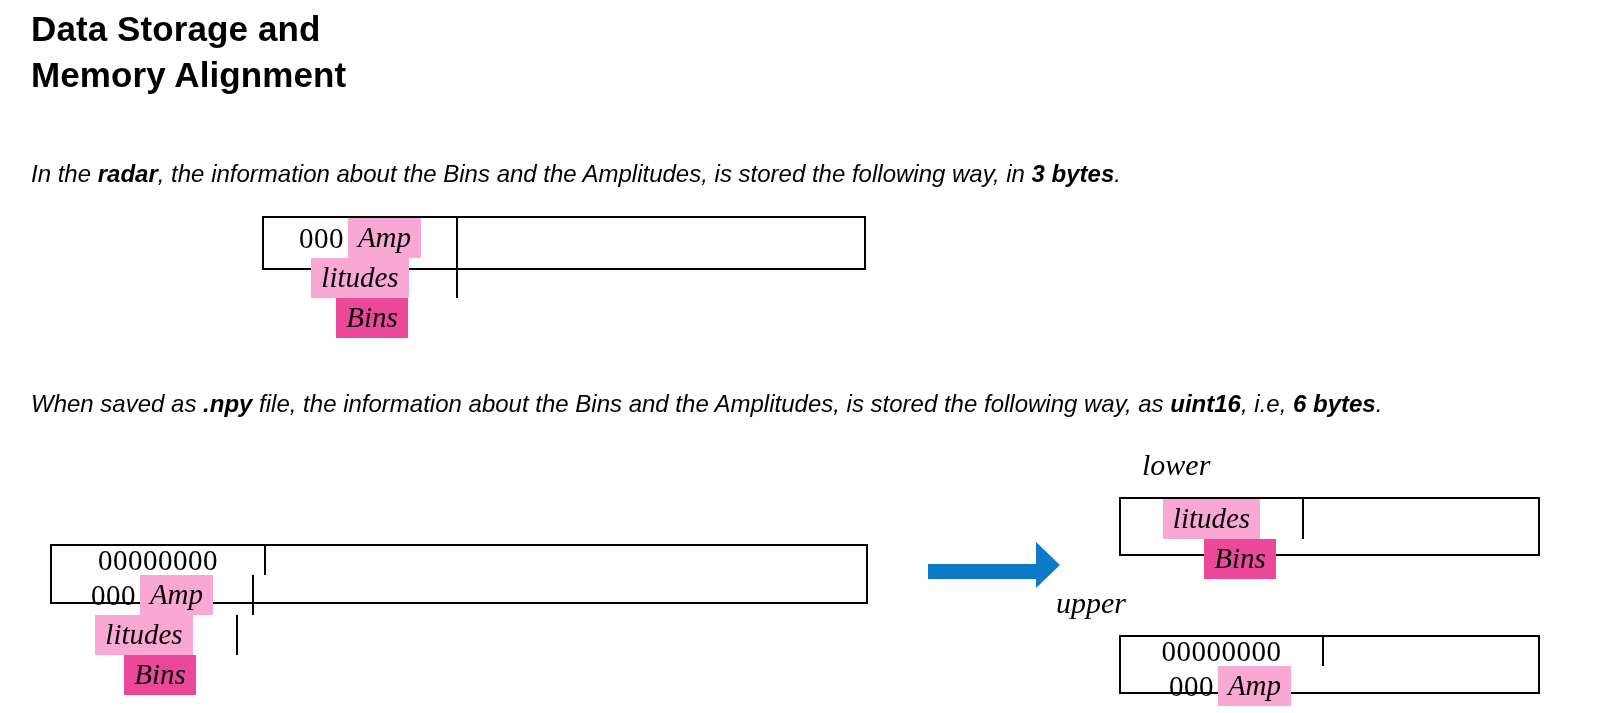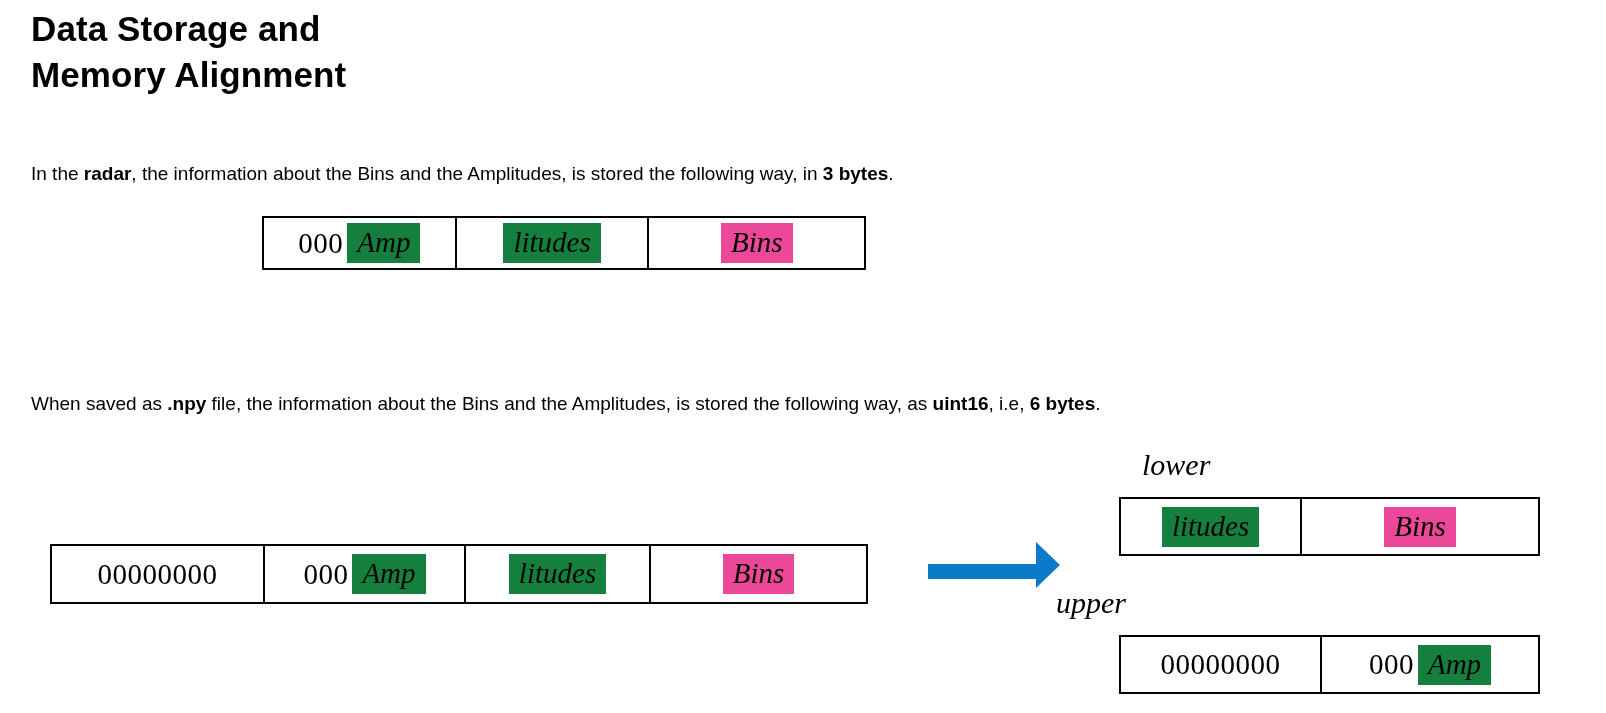--- a/index.html
+++ b/index.html
@@ -24,35 +24,37 @@
     font-size: 35px;
     font-weight: bold;
     line-height: 46px;
     letter-spacing: 0.1px;
     white-space: pre;
   }
 
   
   .para {
     position: absolute;
-    font-size: 19px;
+    font-size: 24px;
     line-height: 24px;
     white-space: nowrap;
+    font-style: italic;
   }
   #para-radar { left: 31px; top: 162px; }
   #para-npy   { left: 31px; top: 392px; }
   .para b { font-weight: bold; }
 
   
   .byte-box {
     position: absolute;
     display: flex;
     box-sizing: border-box;
     border: 2.5px solid #000000;
     background: #ffffff;
+    flex-direction: column;
   }
   .byte-cell {
     box-sizing: border-box;
     display: flex;
     align-items: center;
     justify-content: center;
     border-right: 2.5px solid #000000;
     font-family: "Liberation Serif", serif;
     font-size: 29px;
     line-height: 1;
@@ -66,21 +68,21 @@
     font-style: normal;
     letter-spacing: 0.5px;
   }
   .tag {
     font-family: "Liberation Serif", serif;
     font-style: italic;
     padding: 5px 10px 6px 10px;
     line-height: 1;
     display: inline-block;
   }
-  .tag.pink  { background: #15803d; }
+  .tag.pink  { background: #f9a8d4; }
   .tag.green { background: #ec4899; }
 
   
   #diagram-radar { left: 262px; top: 216px; width: 604px; height: 54px; }
   #diagram-radar .c1 { width: 194px; }
   #diagram-radar .c1 .zeros { margin-right: 4px; }
   #diagram-radar .c2 { width: 194px; }
   #diagram-radar .c3 { width: 216px; }
 
   

